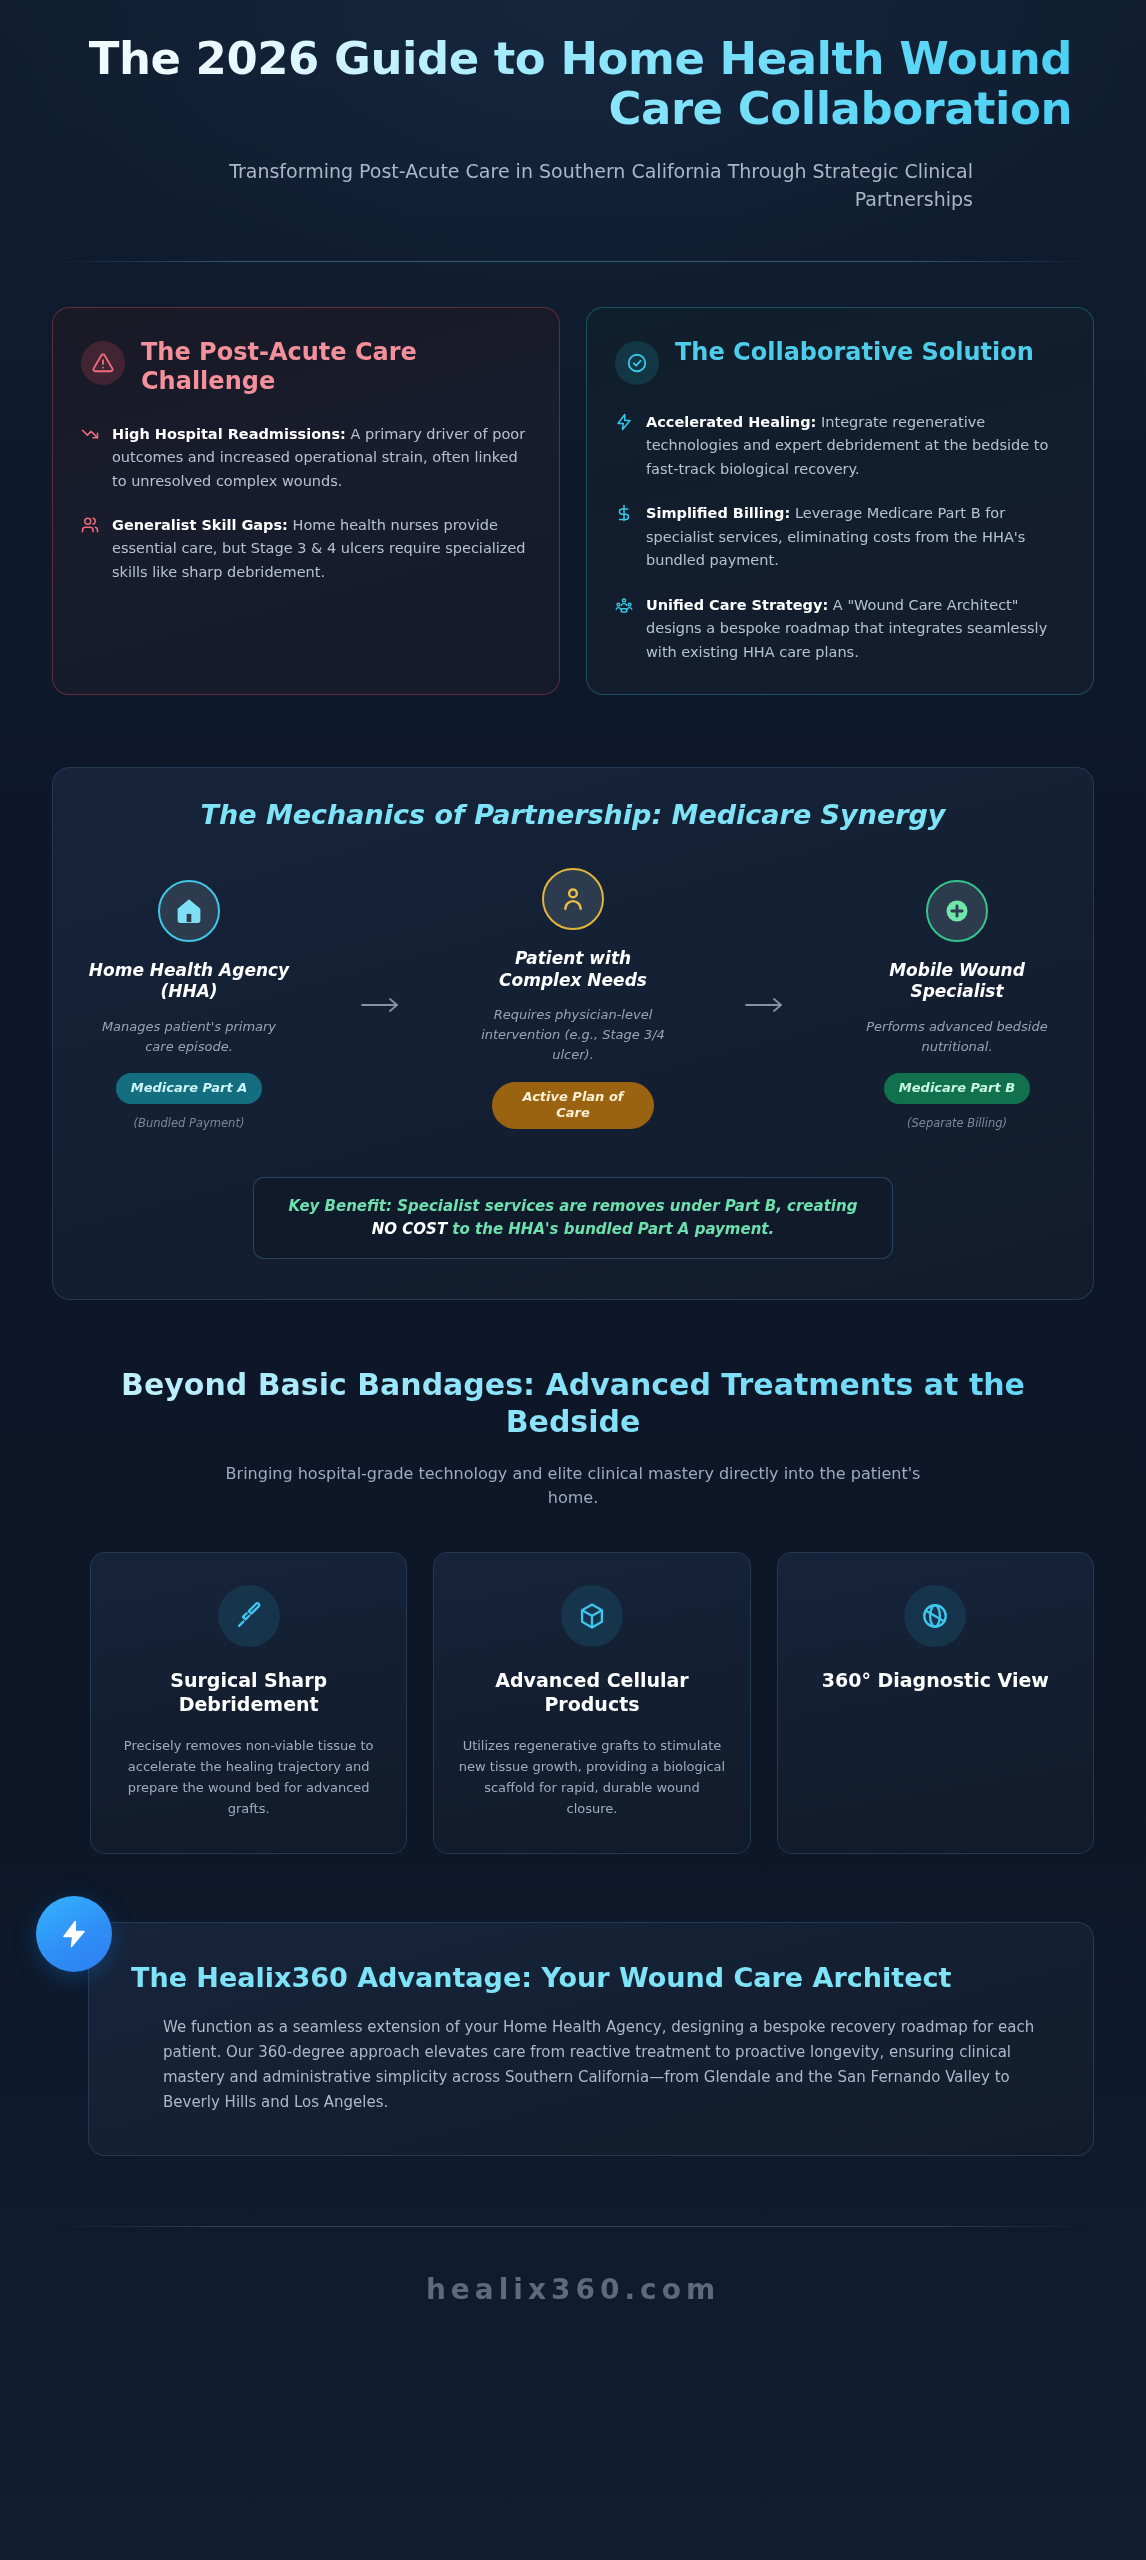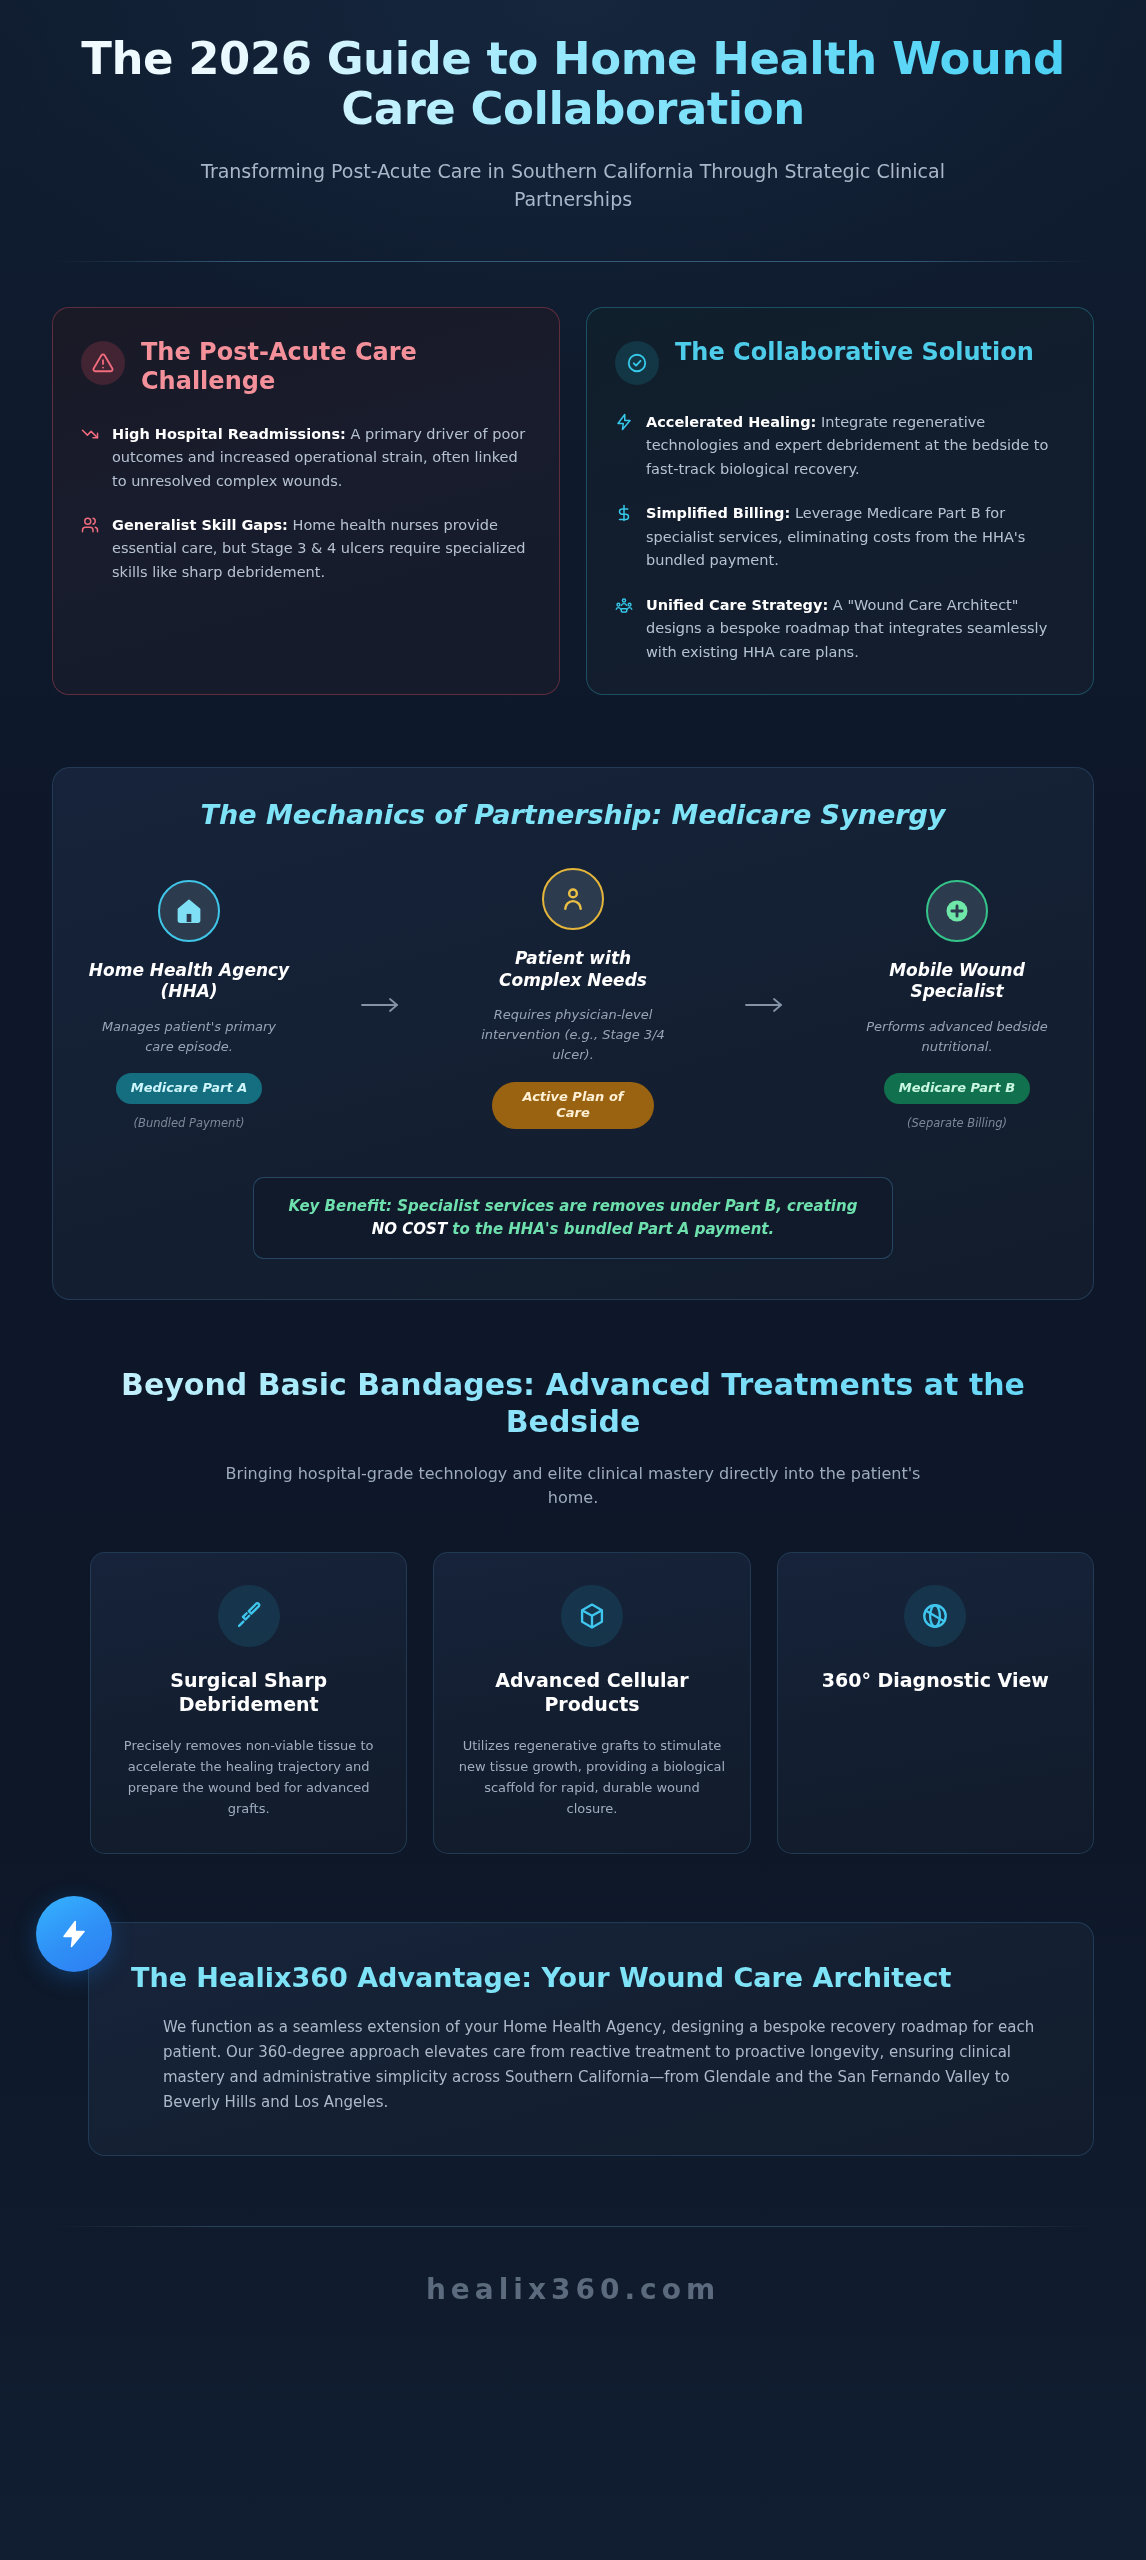--- a/index.html
+++ b/index.html
@@ -17,21 +17,21 @@
     background:
       radial-gradient(ellipse 900px 520px at 50% 0%, #15263d 0%, rgba(18,32,52,0) 70%),
       linear-gradient(180deg, #101d30 0%, #0d1729 35%, #0d1728 70%, #111e31 100%);
     padding: 0 0 0 0;
     overflow: hidden;
   }
 
   .inner { width: 1146px; padding: 0 52px; }
 
   
-  .hero { padding: 34px 0 3px 0; text-align: center; }
+  .hero { padding: 34px 0 3px 0; text-align: right; }
   .hero h1 {
     font-size: 45px;
     line-height: 1.12;
     font-weight: 700;
     letter-spacing: -0.5px;
     background: linear-gradient(95deg, #f2fbff 0%, #eaf9ff 18%, #8fe6fb 52%, #5fd8f7 78%, #49cff3 100%);
     -webkit-background-clip: text;
     background-clip: text;
     color: transparent;
     padding: 0 22px;

